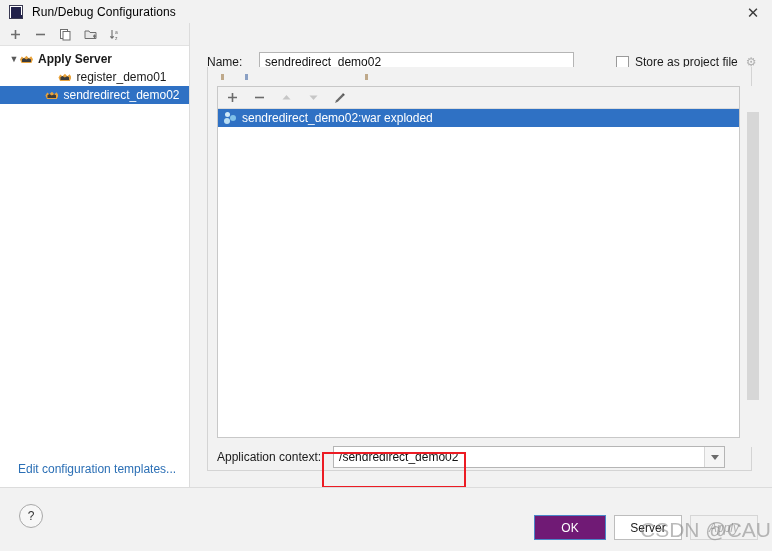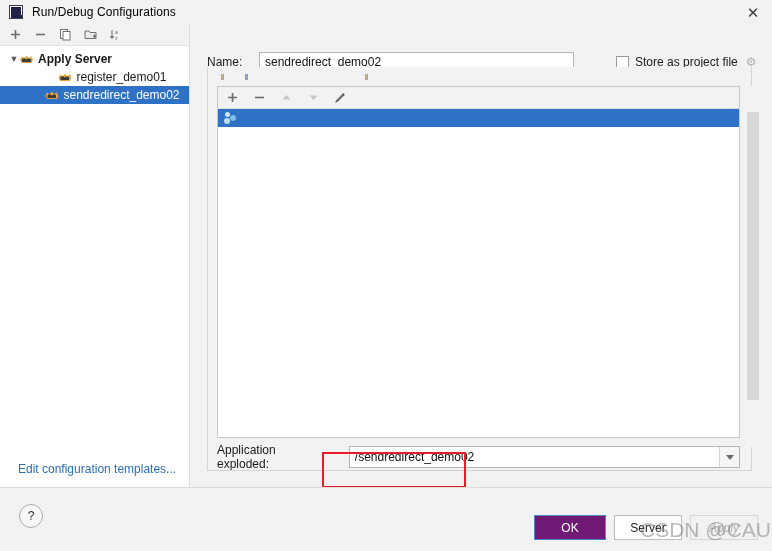--- a/index.html
+++ b/index.html
@@ -279,21 +279,21 @@
   .app-ctx-row {
     position: absolute;
     left: 9px; top: 378px;
     width: 523px; height: 24px;
     display: flex;
     align-items: center;
   }
   .app-ctx-label { font-size: 12px; }
   .app-ctx-field {
     position: relative;
-    margin-left: 18px;
+    margin-left: 12px;
     width: 392px; height: 22px;
     background: #ffffff;
     border: 1px solid #b5b5b5;
     box-sizing: border-box;
     display: flex;
     align-items: center;
   }
   .app-ctx-input {
     flex: 1;
     height: 100%;
@@ -526,26 +526,27 @@
           </svg>
         </div>
       </div>
 
       <div class="artifact-row">
         <span class="artifact-icon">
             <i></i>
             <i></i>
             <i></i>
           </span>
+        <span>sendredirect_demo02:war exploded</span>
       </div>
 
     </div>
 
     <div class="app-ctx-row">
-      <span class="app-ctx-label">Application exploded:</span>
+      <span class="app-ctx-label">Application context:</span>
       <span class="app-ctx-field">
         <input class="app-ctx-input" type="text" value="/sendredirect_demo02" style="">
         <span class="combo-arrow">
             <span class="tri-down"></span>
           </span>
       </span>
     </div>
 
   </div>
 

